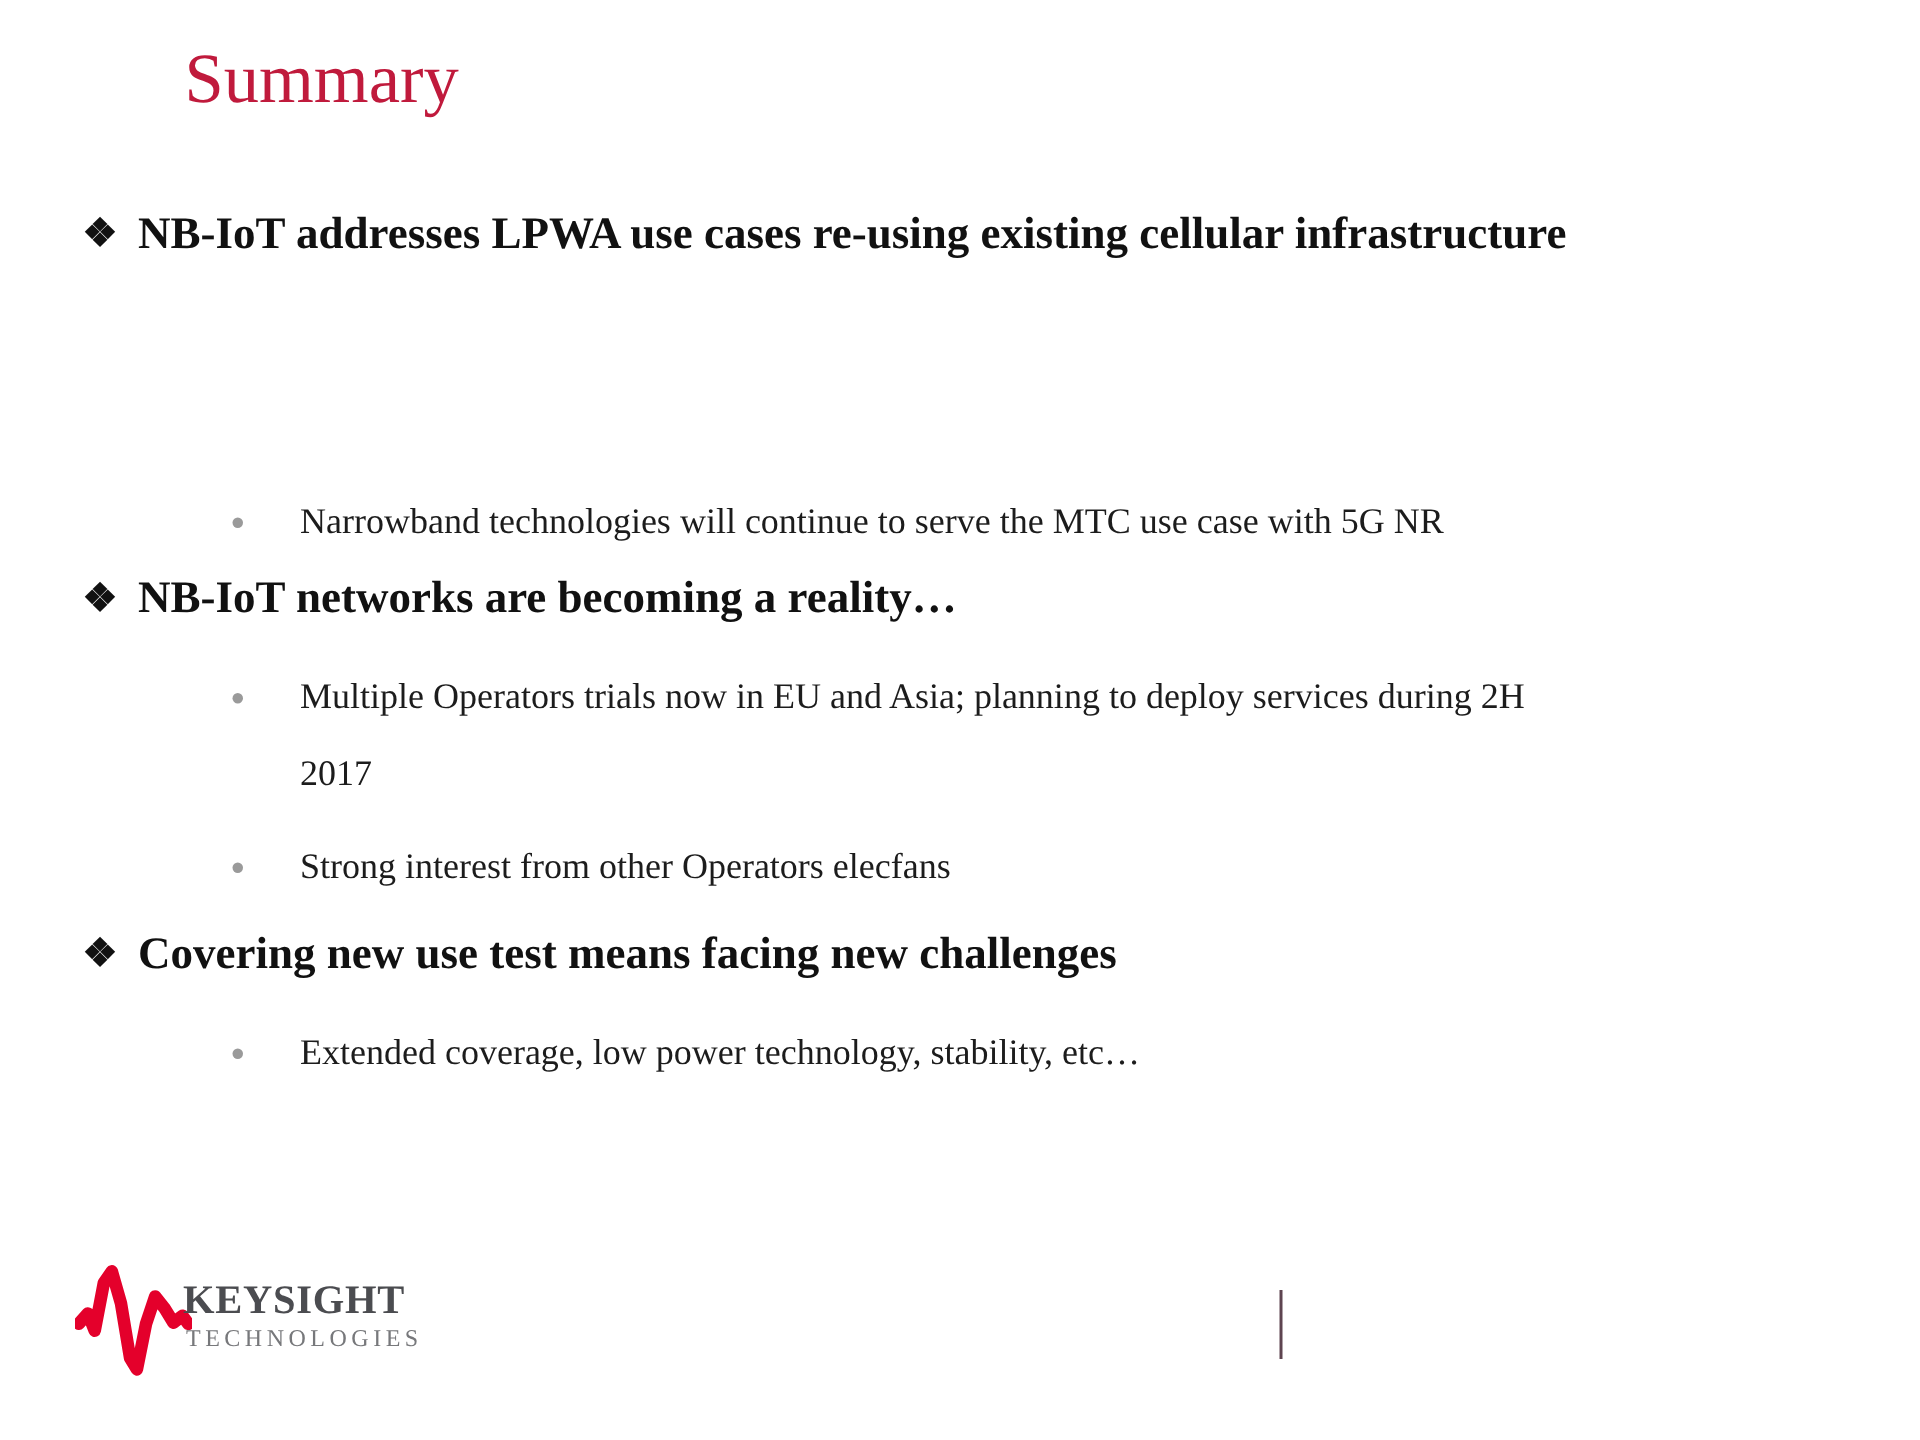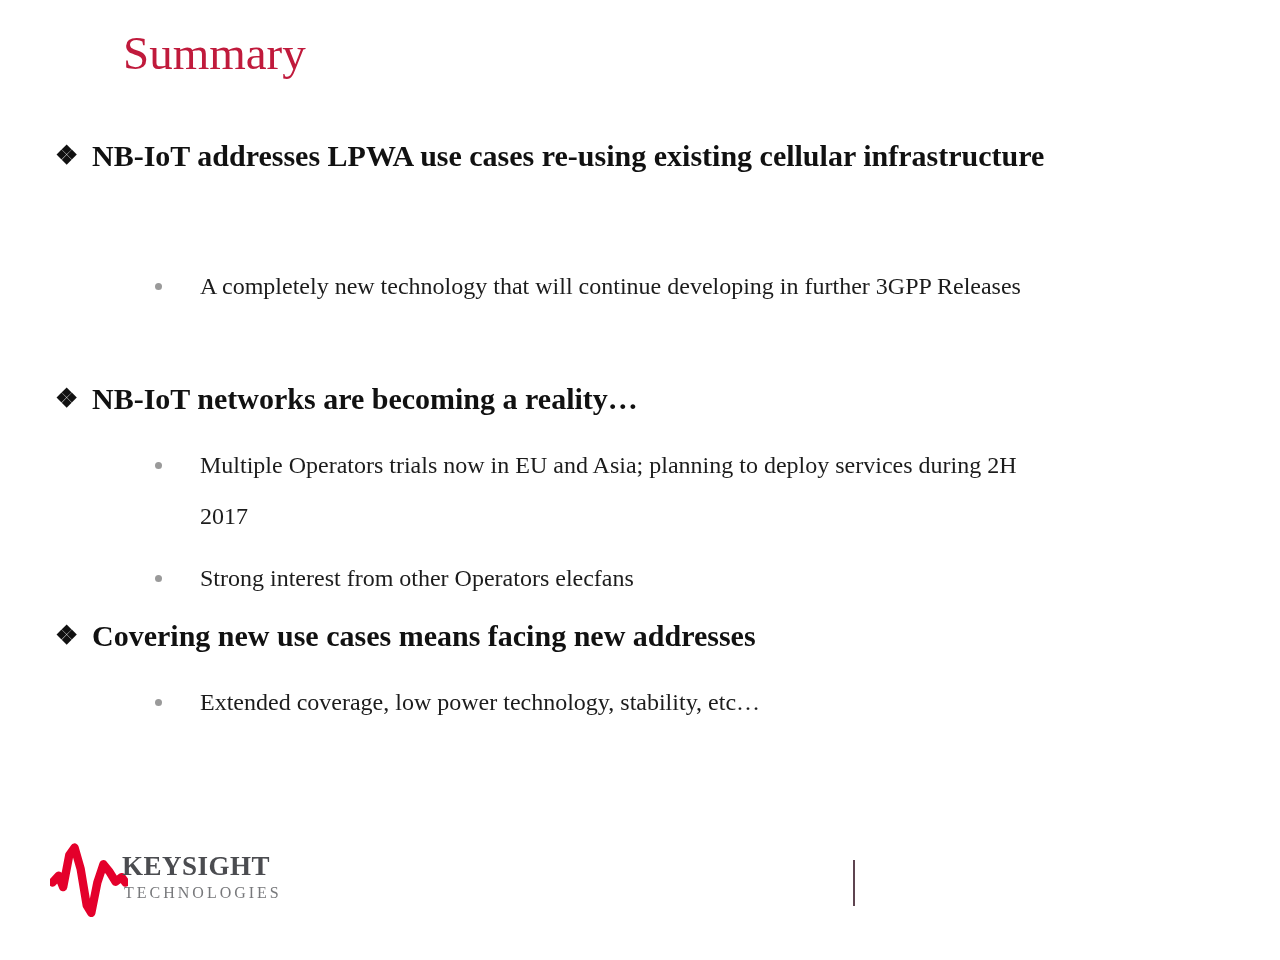--- a/index.html
+++ b/index.html
@@ -92,25 +92,25 @@
 <body>
 
 <div class="slide">
 
   <div class="title">Summary</div>
 
   <div class="l1" style="top:124px">
     <span class="marker">❖</span>
     <div class="txt">NB-IoT addresses LPWA use cases re-using existing cellular infrastructure</div>
   </div>
-  <div class="l2" style="top:261px">
+  <div class="l2" style="top:323px">
     <span class="dotcell">
         <span class="dot" style="display:block"></span>
       </span>
-    <div class="txt">A completely new technology that will continue developing in further 3GPP Releases</div>
+    <div class="txt">Narrowband technologies will continue to serve the MTC use case with 5G NR</div>
   </div>
 
   <div class="l1" style="top:367px">
     <span class="marker">❖</span>
     <div class="txt">NB-IoT networks are becoming a reality…</div>
   </div>
   <div class="l2" style="top:440px">
     <span class="dotcell">
         <span class="dot" style="display:block"></span>
       </span>
@@ -118,21 +118,21 @@
   </div>
   <div class="l2" style="top:553px">
     <span class="dotcell">
         <span class="dot" style="display:block"></span>
       </span>
     <div class="txt">Strong interest from other Operators elecfans</div>
   </div>
 
   <div class="l1" style="top:604px">
     <span class="marker">❖</span>
-    <div class="txt">Covering new use cases means facing new addresses</div>
+    <div class="txt">Covering new use test means facing new challenges</div>
   </div>
   <div class="l2" style="top:677px">
     <span class="dotcell">
         <span class="dot" style="display:block"></span>
       </span>
     <div class="txt">Extended coverage, low power technology, stability, etc…</div>
   </div>
 
   <svg class="logo-wave" width="78" height="76" viewBox="0 0 100 100">
     <path d="M2,52 L10,43 L16,58 L24,16 L31,6 L39,34 L47,82 L53,92 L61,52 L69,28 L77,38 L85,51 L93,45 L98,52" fill="none" stroke="#E4002B" stroke-width="11" stroke-linejoin="round" stroke-linecap="round"></path>

